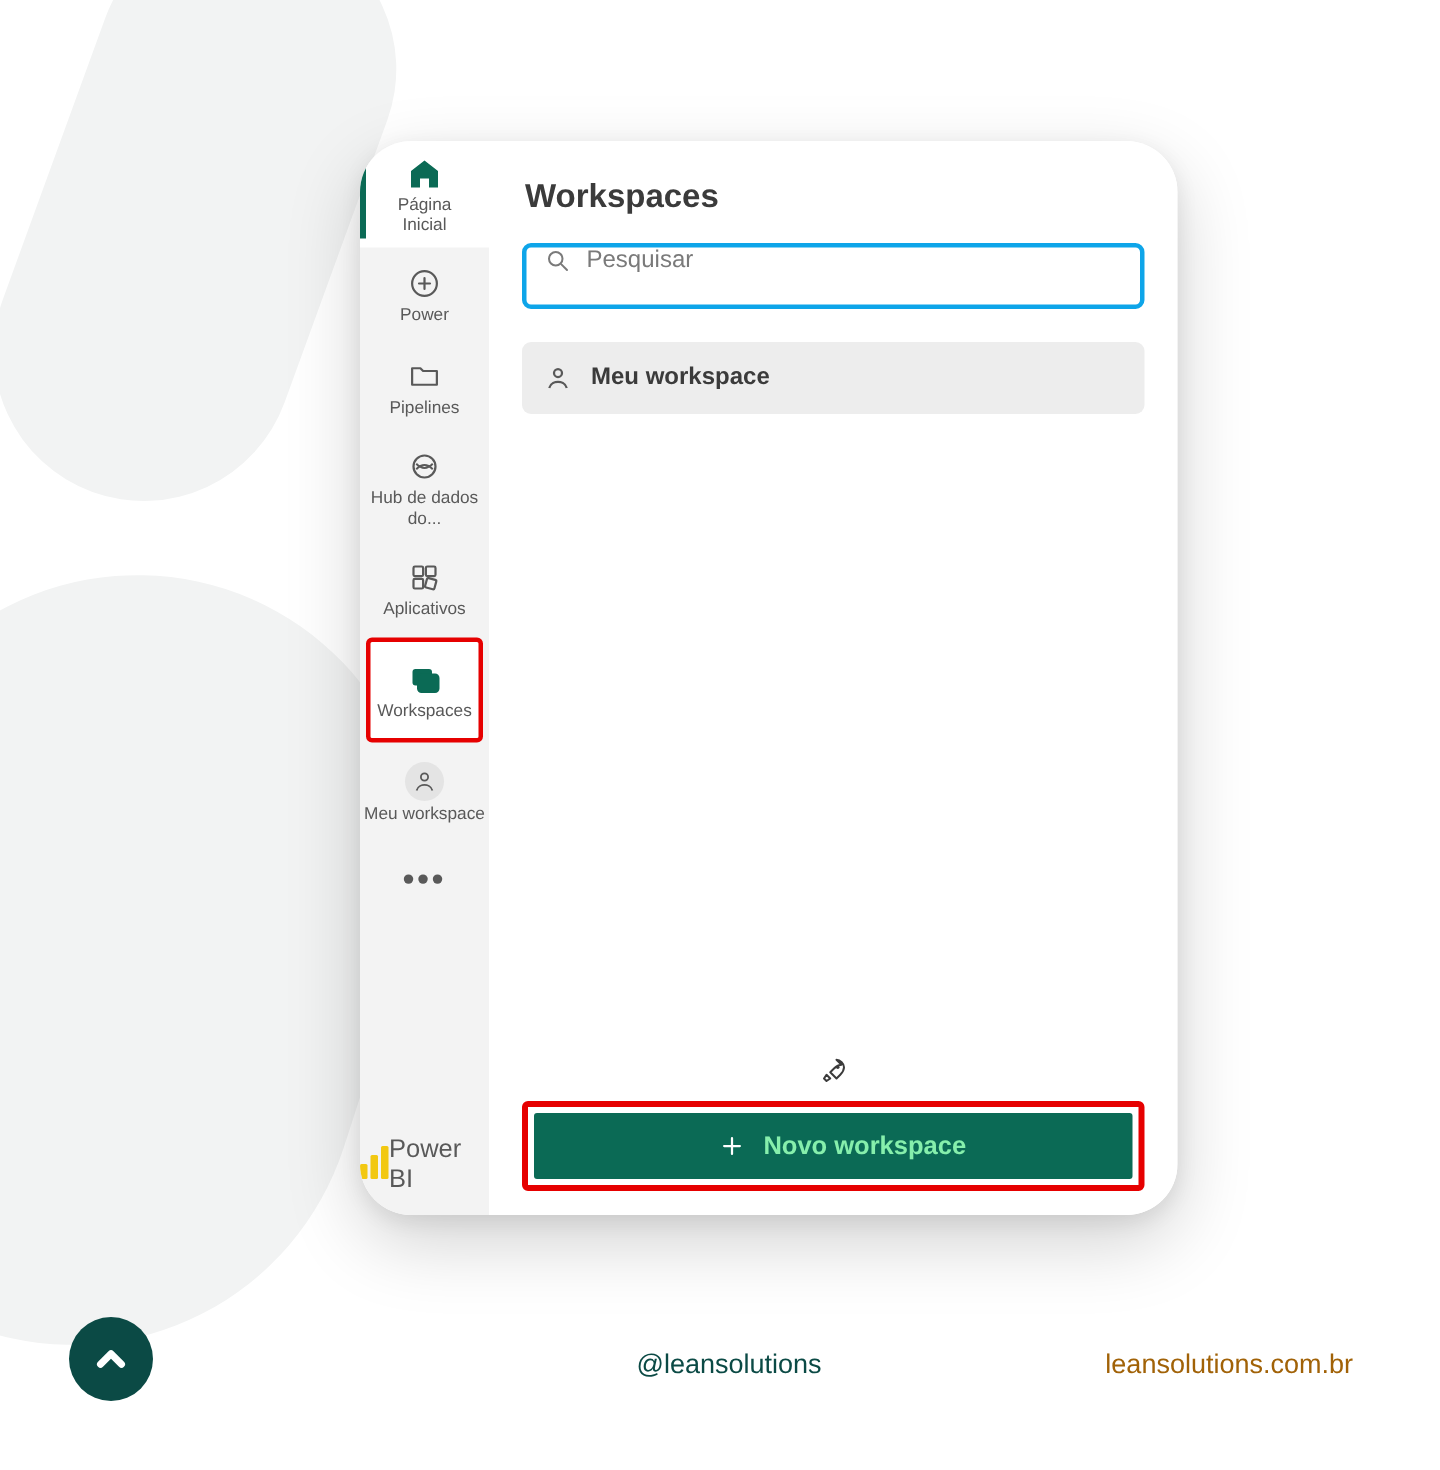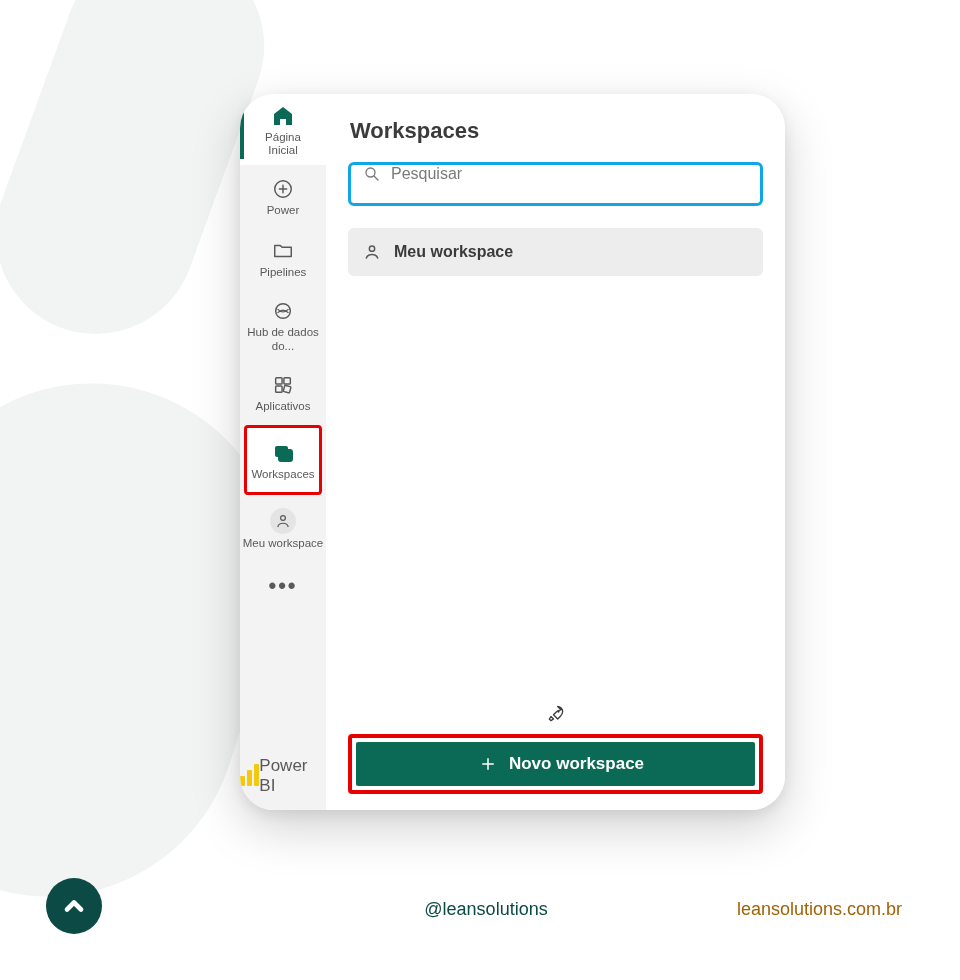--- a/index.html
+++ b/index.html
@@ -138,21 +138,21 @@
     cursor:pointer;
   }
 
   .new-ws-wrap{
     border:4px solid #e60000;
     border-radius:4px;
     padding:4px;
   }
   .new-ws-btn{
     background:#0b6a55;
-    color:#ffffff;
+    color:#86efac;
     height:44px;
     border:none; border-radius:2px;
     width:100%;
     display:flex; align-items:center; justify-content:center;
     gap:12px;
     font-size:17px; font-weight:600;
     cursor:pointer;
     padding-left:12px;
   }
 

